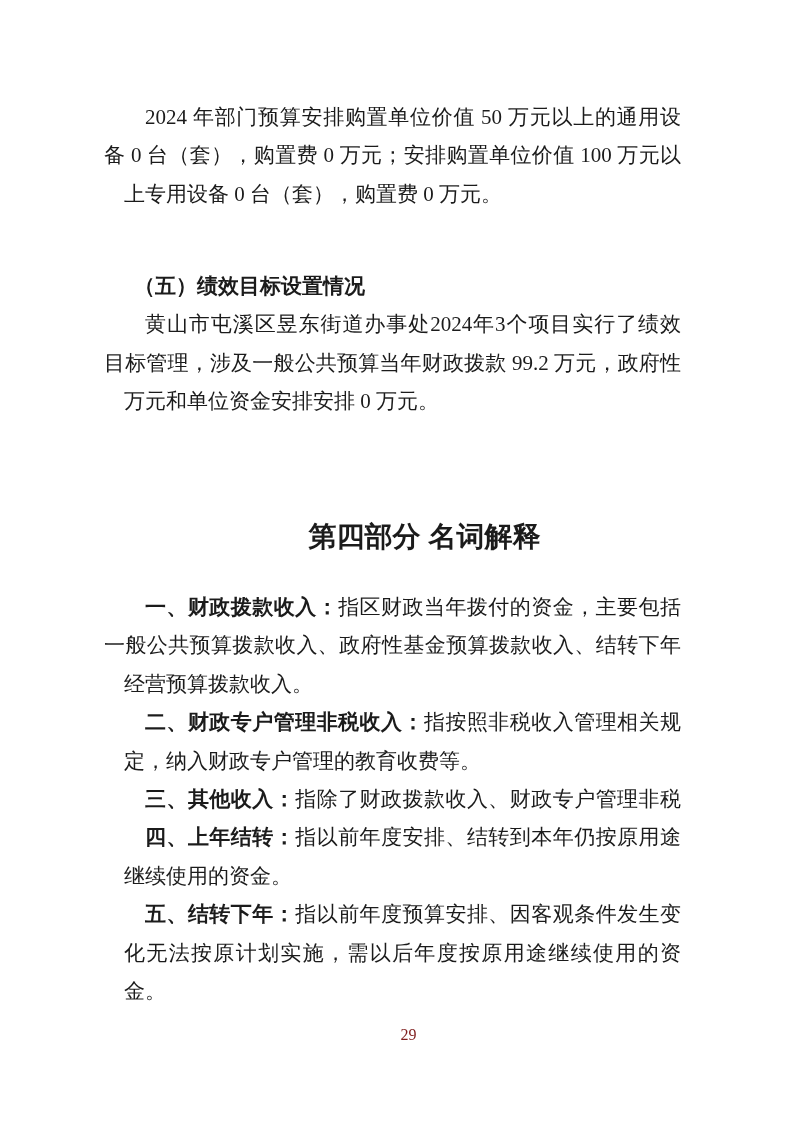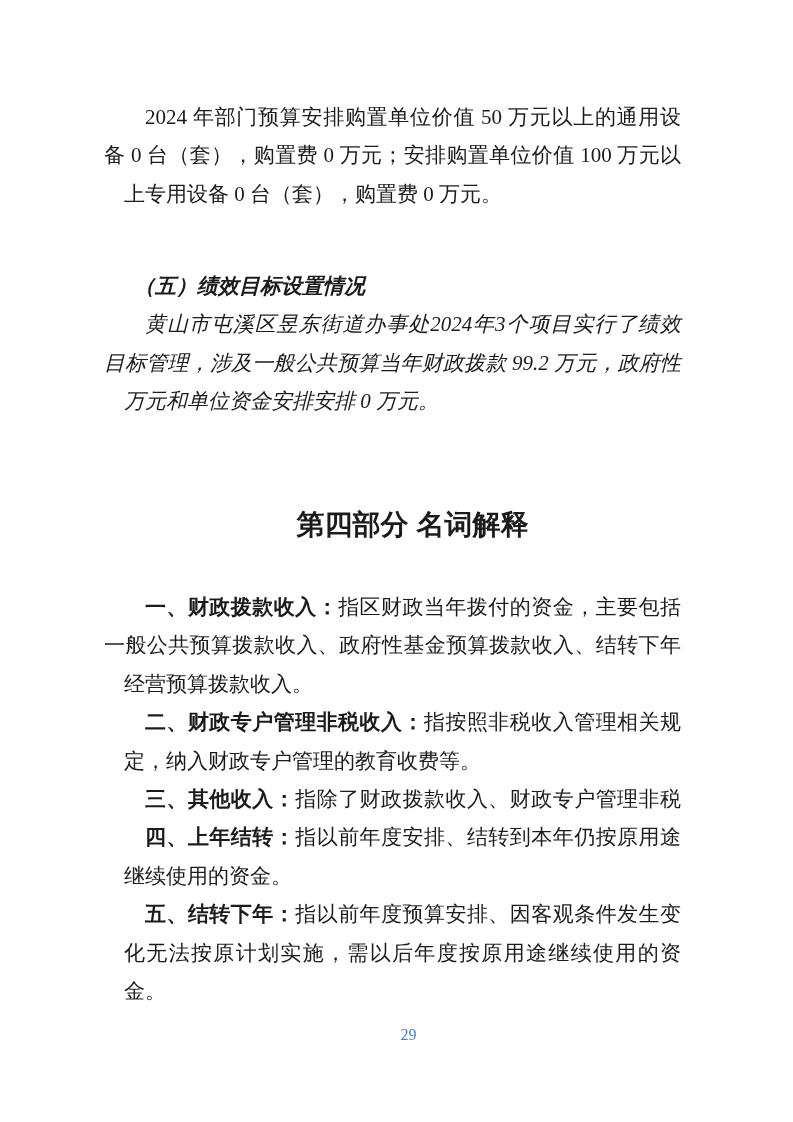--- a/index.html
+++ b/index.html
@@ -46,40 +46,40 @@
   }
   .term {
     font-weight: bold;
     font-family: "Liberation Sans", sans-serif;
   }
   .part-heading {
     position: absolute;
     left: 120px;
     width: 577px;
     top: 501px;
-    margin: 4px;
+    margin: 16px;
     font-size: 28px;
     line-height: 40px;
     font-weight: bold;
     font-family: "Liberation Sans", sans-serif;
     text-align: center;
     color: #1b1b1b;
   }
   .page-number {
     position: absolute;
     left: 120px;
     width: 577px;
     top: 1025px;
     font-size: 16px;
     line-height: 20px;
     text-align: center;
-    color: #3b82f6;
+    color: #7f1d1d;
   }
   #block-equipment { top: 98px; }
-  #block-performance { top: 267px; font-style: italic; }
+  #block-performance { top: 267px; }
   #block-definitions { top: 588px; }
 </style>
 </head>
 <body>
 
 <div class="page">
 
   <div class="content-block" id="block-equipment">
     <div class="line indent">2024 年部门预算安排购置单位价值 50 万元以上的通用设</div>
     <div class="line">备 0 台（套），购置费 0 万元；安排购置单位价值 100 万元以</div>

